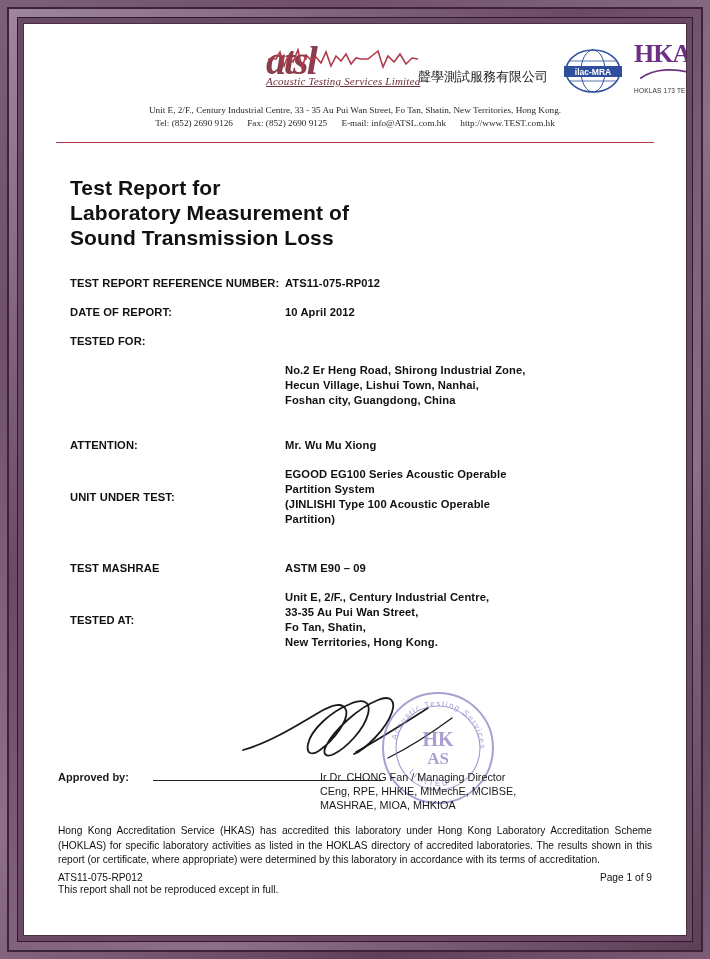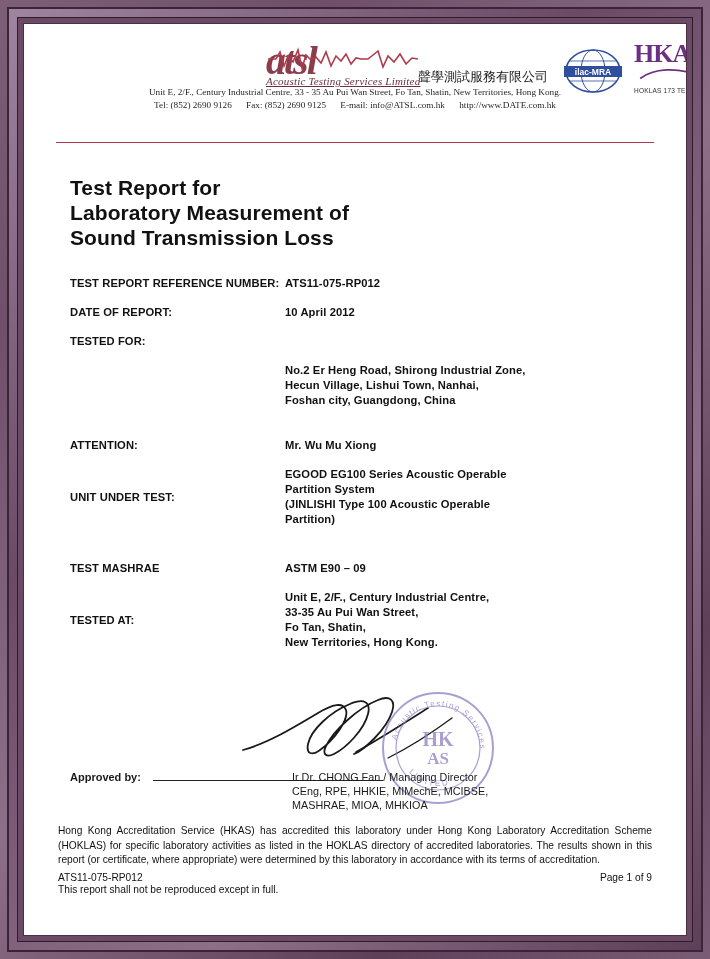--- a/index.html
+++ b/index.html
@@ -119,21 +119,21 @@
     line-height: 24px;
   }
   .hkas-sub {
     font-size: 6.5px;
     color: #333;
     letter-spacing: 0.2px;
     margin-top: 1px;
   }
   .lh-addr {
     position: absolute;
-    left: 0; top: 44px;
+    left: 0; top: 62px;
     width: 100%;
     text-align: center;
     font-family: "Liberation Serif", serif;
     font-size: 9.2px;
     color: #231f20;
     line-height: 13px;
   }
   .lh-addr .ln2 span { margin: 0 6px; }
 
   
@@ -190,23 +190,24 @@
     width: 230px; height: 90px;
   }
   .sig-stamp {
     position: absolute;
     left: 330px; top: 0px;
     width: 120px; height: 120px;
     opacity: 0.75;
   }
   .approved {
     position: absolute;
-    left: 12px; top: 82px;
+    left: 0px; top: 82px;
     display: flex;
     font-size: 11px;
+    gap: 40px;
   }
   .approved .ap-label {
     font-weight: bold;
     width: 92px;
     padding-top: 1px;
     margin-left: 10px;
   }
   .sig-line {
     position: absolute;
     left: 105px; top: 92px;
@@ -281,21 +282,21 @@
           </svg>
           <div class="hkas-sub">HOKLAS 173 TEST</div>
         </div>
 
         <div class="lh-addr">
           <div class="ln1">Unit E, 2/F., Century Industrial Centre, 33 - 35 Au Pui Wan Street, Fo Tan, Shatin, New Territories, Hong Kong.</div>
           <div class="ln2">
             <span>Tel: (852) 2690 9126</span>
             <span>Fax: (852) 2690 9125</span>
             <span>E-mail: info@ATSL.com.hk</span>
-            <span>http://www.DATE.com.hk</span>
+            <span>http://www.TEST.com.hk</span>
           </div>
         </div>
       </div>
 
       <div class="title-block">
         <div>Test Report for</div>
         <div>Laboratory Measurement of</div>
         <div>Sound Transmission Loss</div>
       </div>
 

